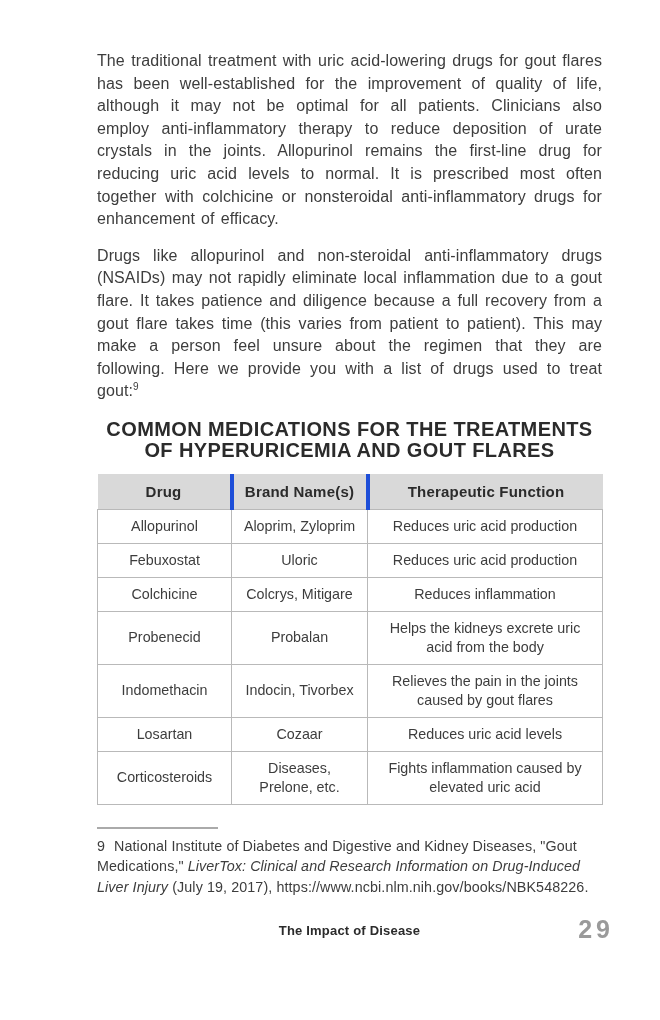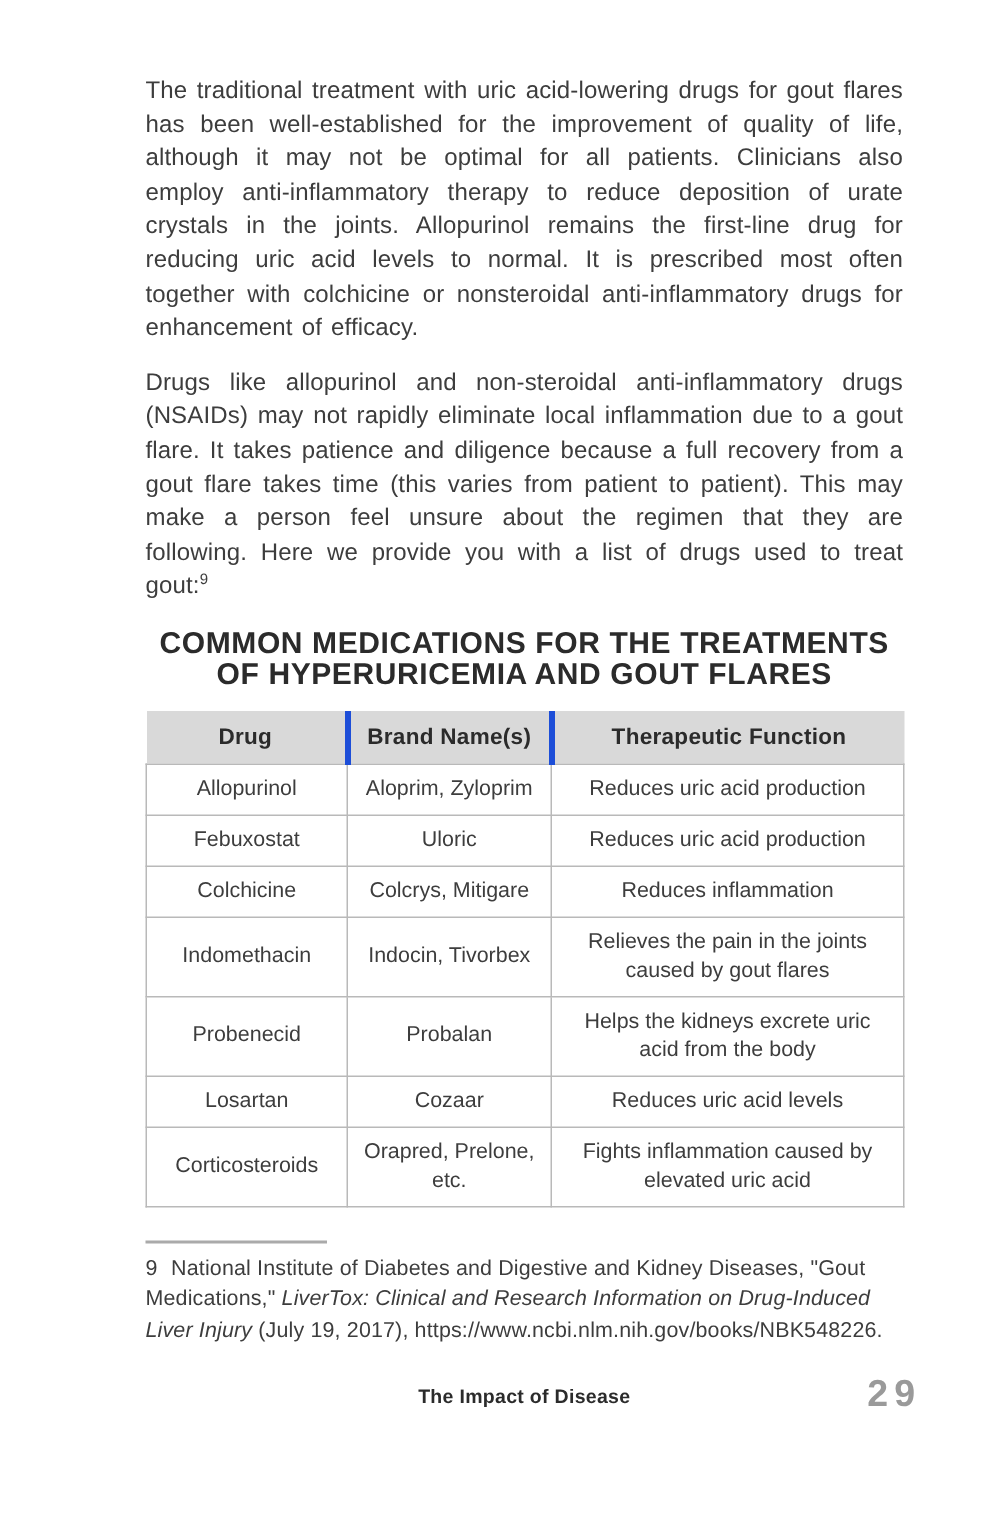--- a/index.html
+++ b/index.html
@@ -160,37 +160,37 @@
           <td>Febuxostat</td>
           <td>Uloric</td>
           <td>Reduces uric acid production</td>
         </tr>
         <tr>
           <td>Colchicine</td>
           <td>Colcrys, Mitigare</td>
           <td>Reduces inflammation</td>
         </tr>
         <tr>
+          <td>Probenecid</td>
+          <td>Probalan</td>
+          <td>Helps the kidneys excrete uric acid from the body</td>
+        </tr>
+        <tr>
           <td>Indomethacin</td>
           <td>Indocin, Tivorbex</td>
           <td>Relieves the pain in the joints caused by gout flares</td>
         </tr>
         <tr>
-          <td>Probenecid</td>
-          <td>Probalan</td>
-          <td>Helps the kidneys excrete uric acid from the body</td>
-        </tr>
-        <tr>
           <td>Losartan</td>
           <td>Cozaar</td>
           <td>Reduces uric acid levels</td>
         </tr>
         <tr>
           <td>Corticosteroids</td>
-          <td>Orapred, Prelone, etc.</td>
+          <td>Diseases, Prelone, etc.</td>
           <td>Fights inflammation caused by elevated uric acid</td>
         </tr>
       </tbody>
     </table>
 
     <hr class="footnote-rule">
 
     <p class="footnote"><span class="fn-num">9</span><span>National Institute of Diabetes and Digestive and Kidney Diseases, "Gout Medications," </span><i>LiverTox: Clinical and Research Information on Drug-Induced Liver Injury</i><span> (July 19, 2017), https://www.ncbi.nlm.nih.gov/books/NBK548226.</span></p>
 
     <div class="footer">

